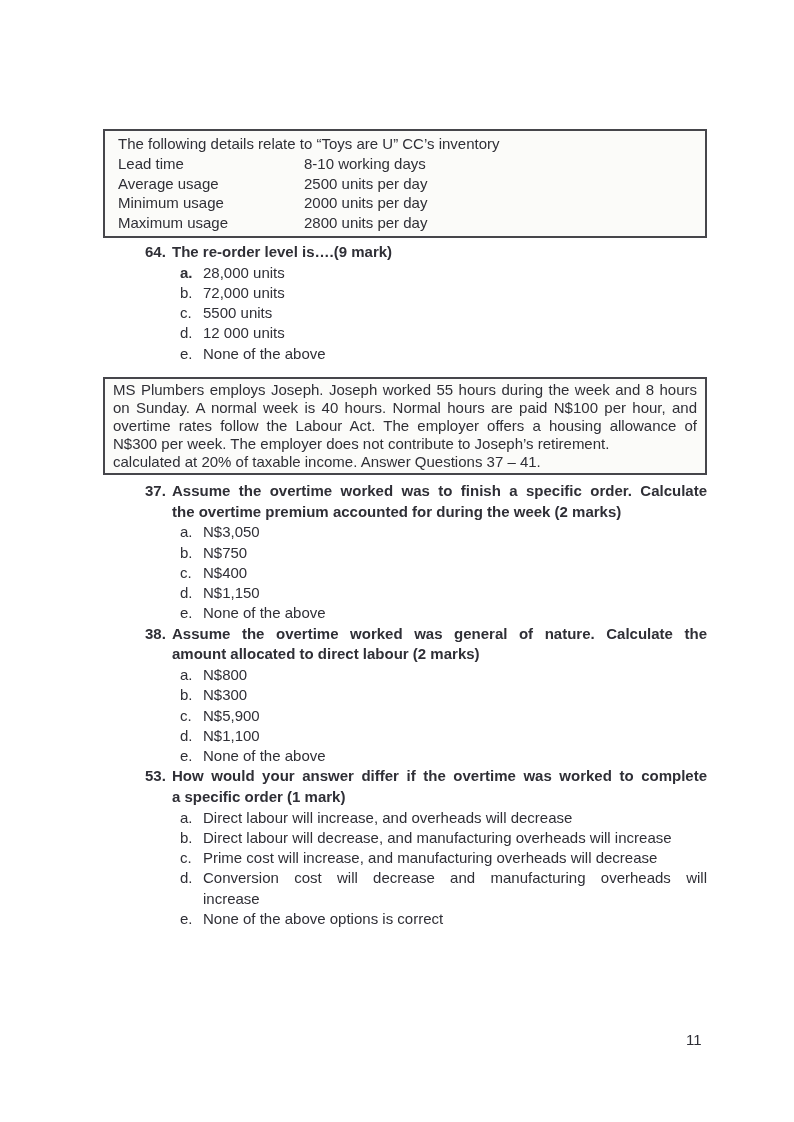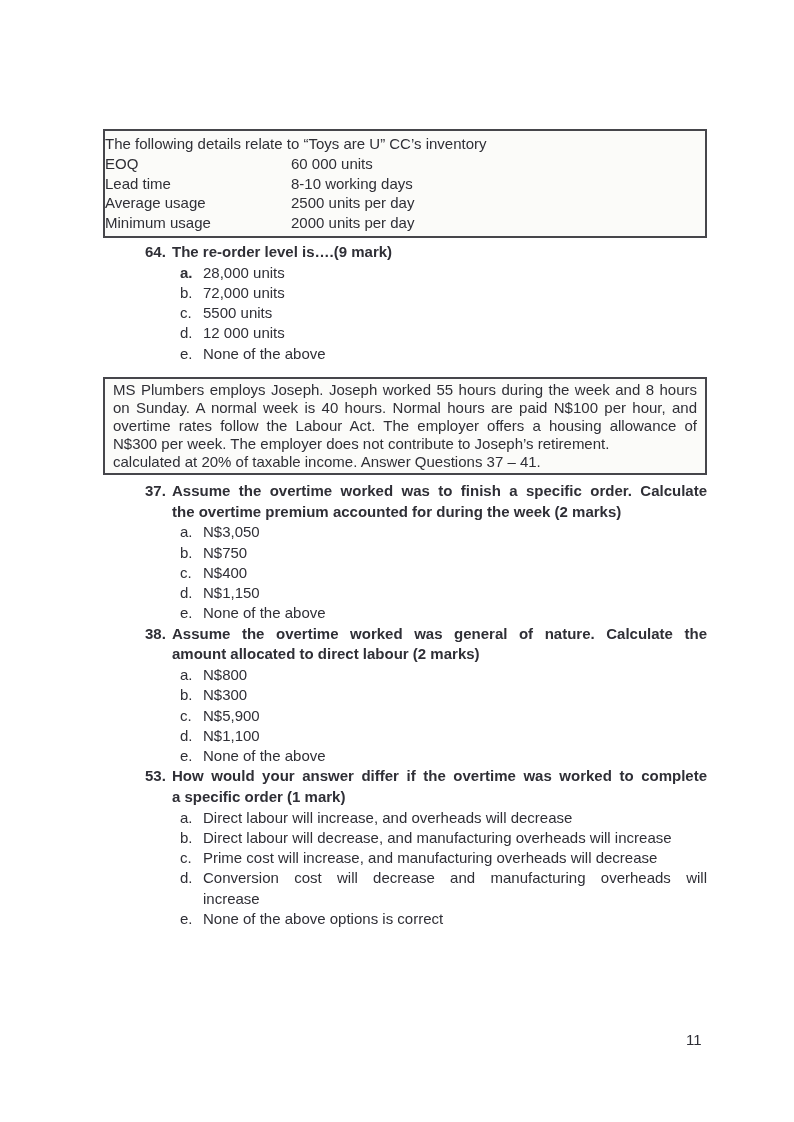--- a/index.html
+++ b/index.html
@@ -19,21 +19,21 @@
     top: 129px;
     left: 103px;
     width: 604px;
   }
   
   .box {
     box-sizing: border-box;
     width: 604px;
     border: 2px solid #46464b;
     background: #fbfbf9;
-    padding: 3px 0;
+    padding: 3px 13px;
   }
   .inv-box { line-height: 19.8px; }
   .inv-row { display: flex; }
   .inv-label { flex: 0 0 186px; }
   .inv-value { flex: 1; }
 
   .scenario-box { margin-top: 13px; line-height: 18.0px; padding: 2px 8px; }
   .stretch { text-align: justify; text-align-last: justify; }
 
   
@@ -58,34 +58,34 @@
 </style>
 </head>
 <body>
 
 <div class="page">
   <div class="content">
 
     <div class="box inv-box">
       <div>The following details relate to “Toys are U” CC’s inventory</div>
       <div class="inv-row">
-        <span class="inv-label">EOQ</span>
-        <span class="inv-value">60 000 units</span>
-      </div>
-      <div class="inv-row">
         <span class="inv-label">Lead time</span>
         <span class="inv-value">8-10 working days</span>
       </div>
       <div class="inv-row">
         <span class="inv-label">Average usage</span>
         <span class="inv-value">2500 units per day</span>
       </div>
       <div class="inv-row">
         <span class="inv-label">Minimum usage</span>
         <span class="inv-value">2000 units per day</span>
+      </div>
+      <div class="inv-row">
+        <span class="inv-label">Maximum usage</span>
+        <span class="inv-value">2800 units per day</span>
       </div>
     </div>
 
     <div class="question q36">
       <div class="q-head">
         <span class="q-num">64.</span>
         <span class="q-text">The re-order level is….(9 mark)</span>
       </div>
       <div class="opts">
         <div class="opt">

